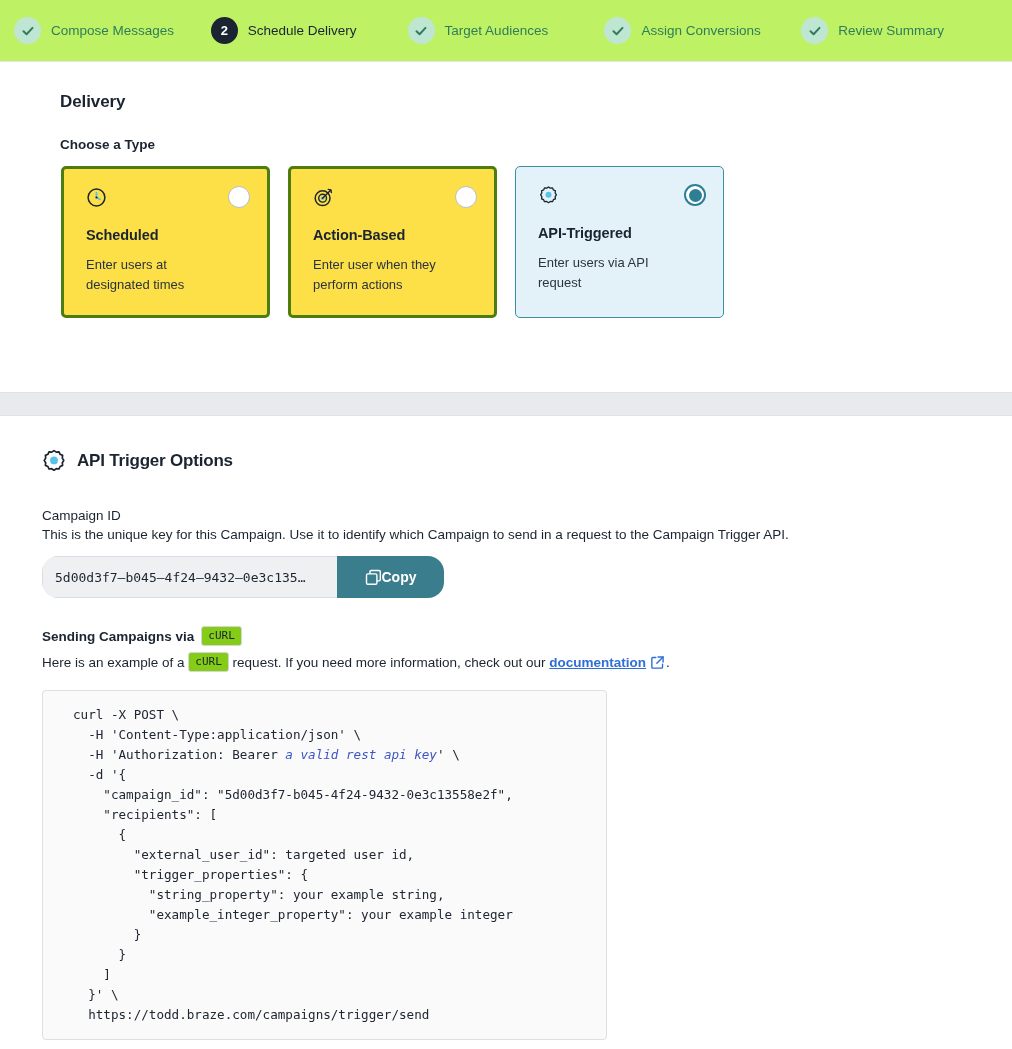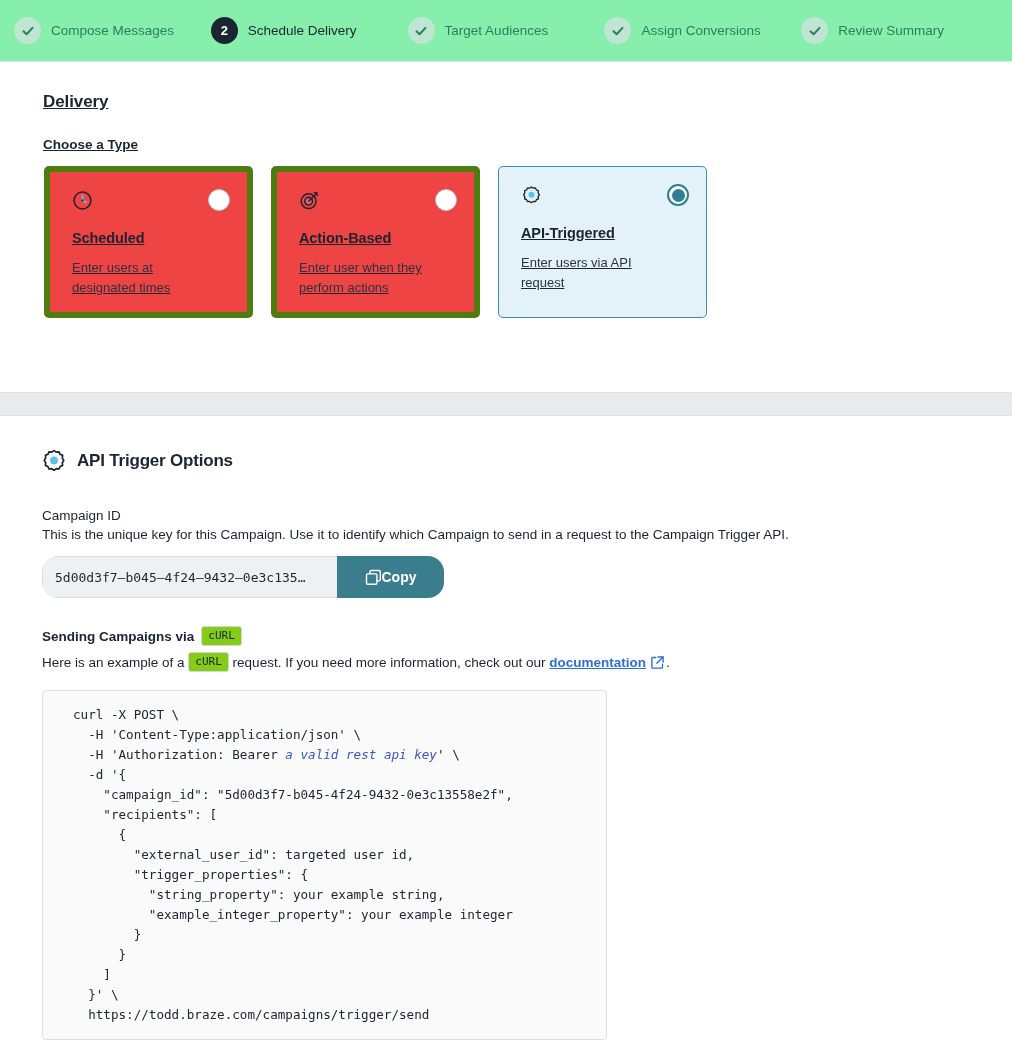--- a/index.html
+++ b/index.html
@@ -8,21 +8,21 @@
     height: 1049px;
     background: #ffffff;
     font-family: "Liberation Sans", sans-serif;
     color: #1b2431;
     overflow: hidden;
   }
 
   
   .stepper {
     height: 62px;
-    background: #86efac;
+    background: #bef264;
     border-bottom: 1px solid #e4e6e9;
     display: flex;
     align-items: center;
     padding: 0 14px;
   }
   .step {
     display: flex;
     align-items: center;
     gap: 10px;
     flex: 1 1 0;
@@ -48,46 +48,45 @@
   .step-label {
     font-size: 13.5px;
     white-space: nowrap;
   }
   .step.done .step-label { color: #2f7d5b; font-weight: normal; }
   .step.current .step-label { color: #1b2431; font-weight: normal; }
 
   
   .panel-a {
     background: #ffffff;
-    padding: 30px 0 0 0;
+    padding: 30px 0 0 17px;
     height: 330px;
-    text-decoration: underline;
   }
   .h-delivery {
     font-size: 17px;
     font-weight: bold;
     letter-spacing: -0.1px;
     margin: 0 0 0 43px;
   }
   .h-choose {
     font-size: 13.5px;
     font-weight: bold;
     margin: 25px 0 0 43px;
   }
   .cards {
     display: flex;
     gap: 18px;
     margin: 14px 0 0 44px;
   }
   .card {
     width: 209px;
     height: 152px;
-    border: 6px solid #4d7c0f;
+    border: 3px solid #4d7c0f;
     border-radius: 5px;
-    background: #ef4444;
+    background: #fde047;
     padding: 18px 22px 0 22px;
     position: relative;
   }
   .card.selected {
     background: #e2f2f8;
     border: 1px solid #3d8fa5;
   }
   .card-icon { height: 26px; }
   .card-title {
     font-size: 14.5px;

